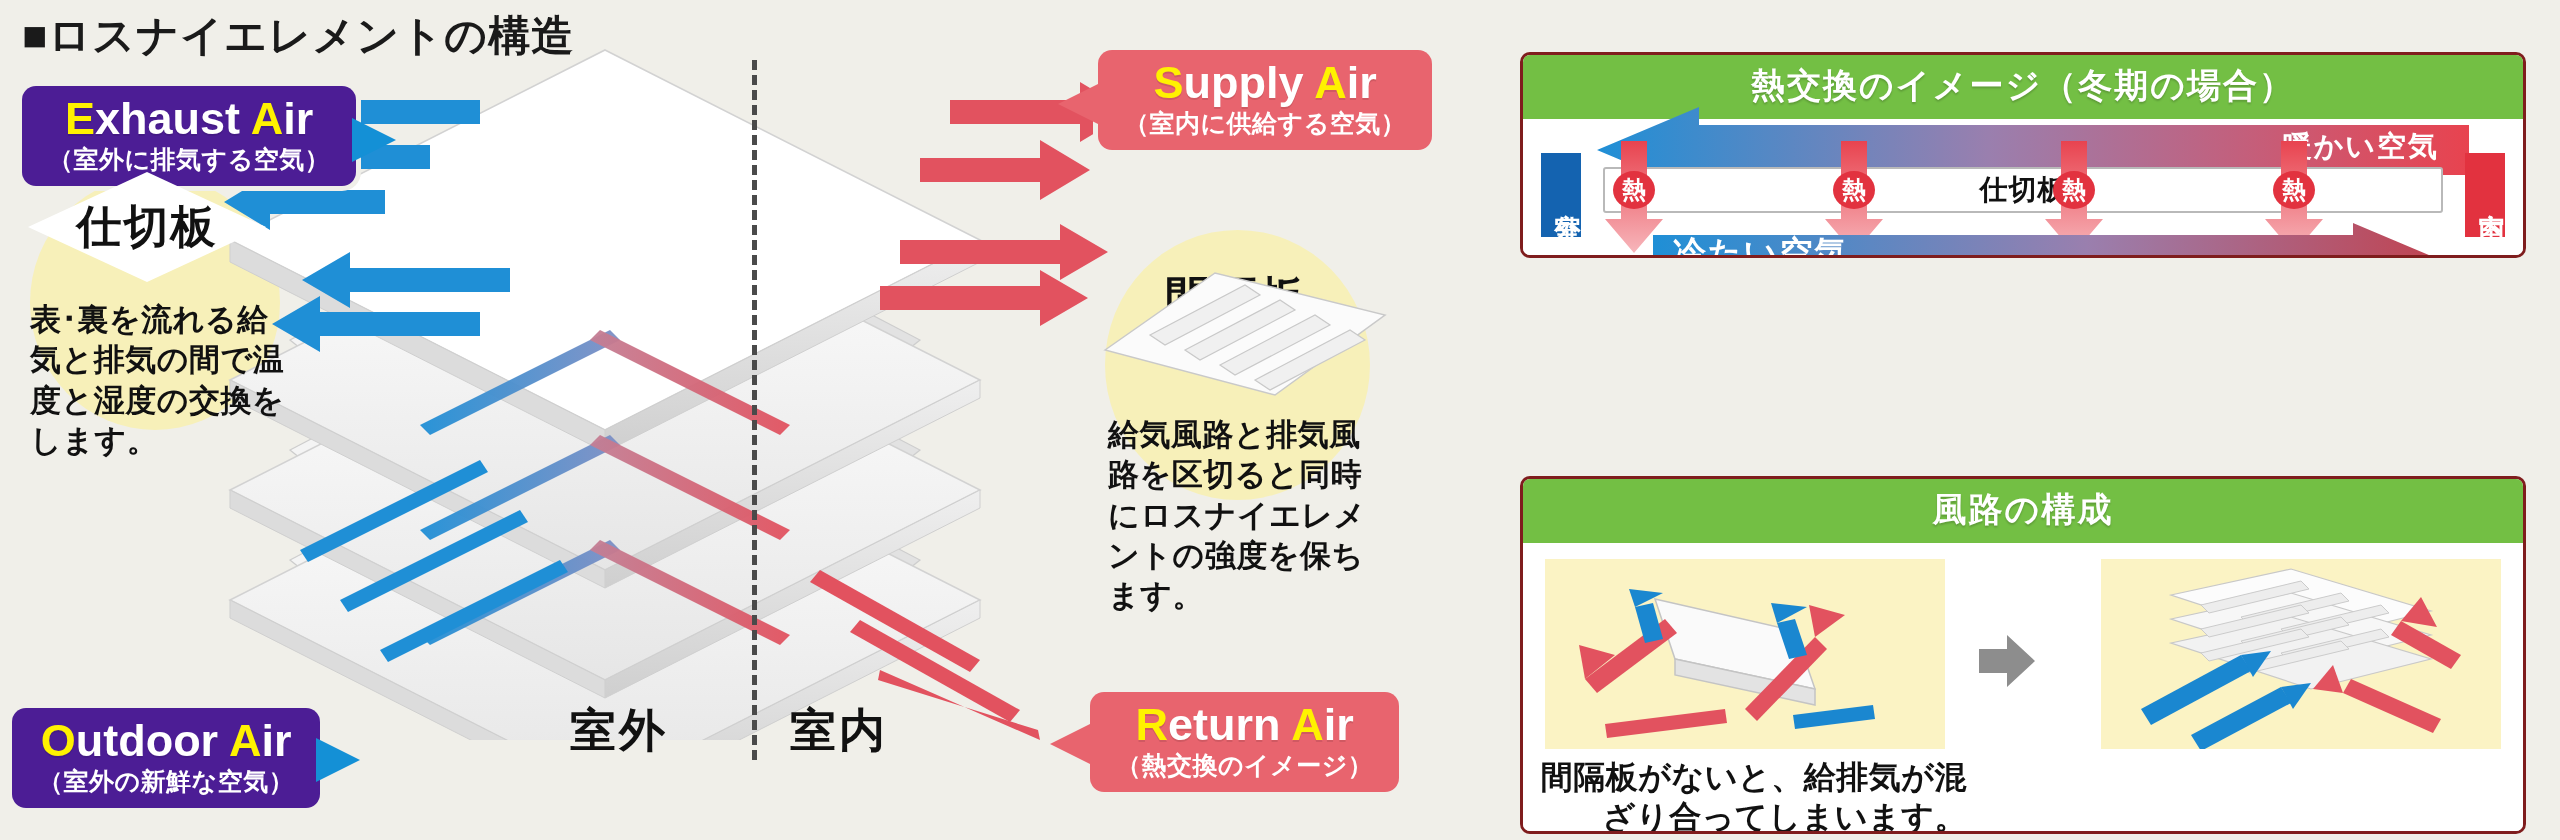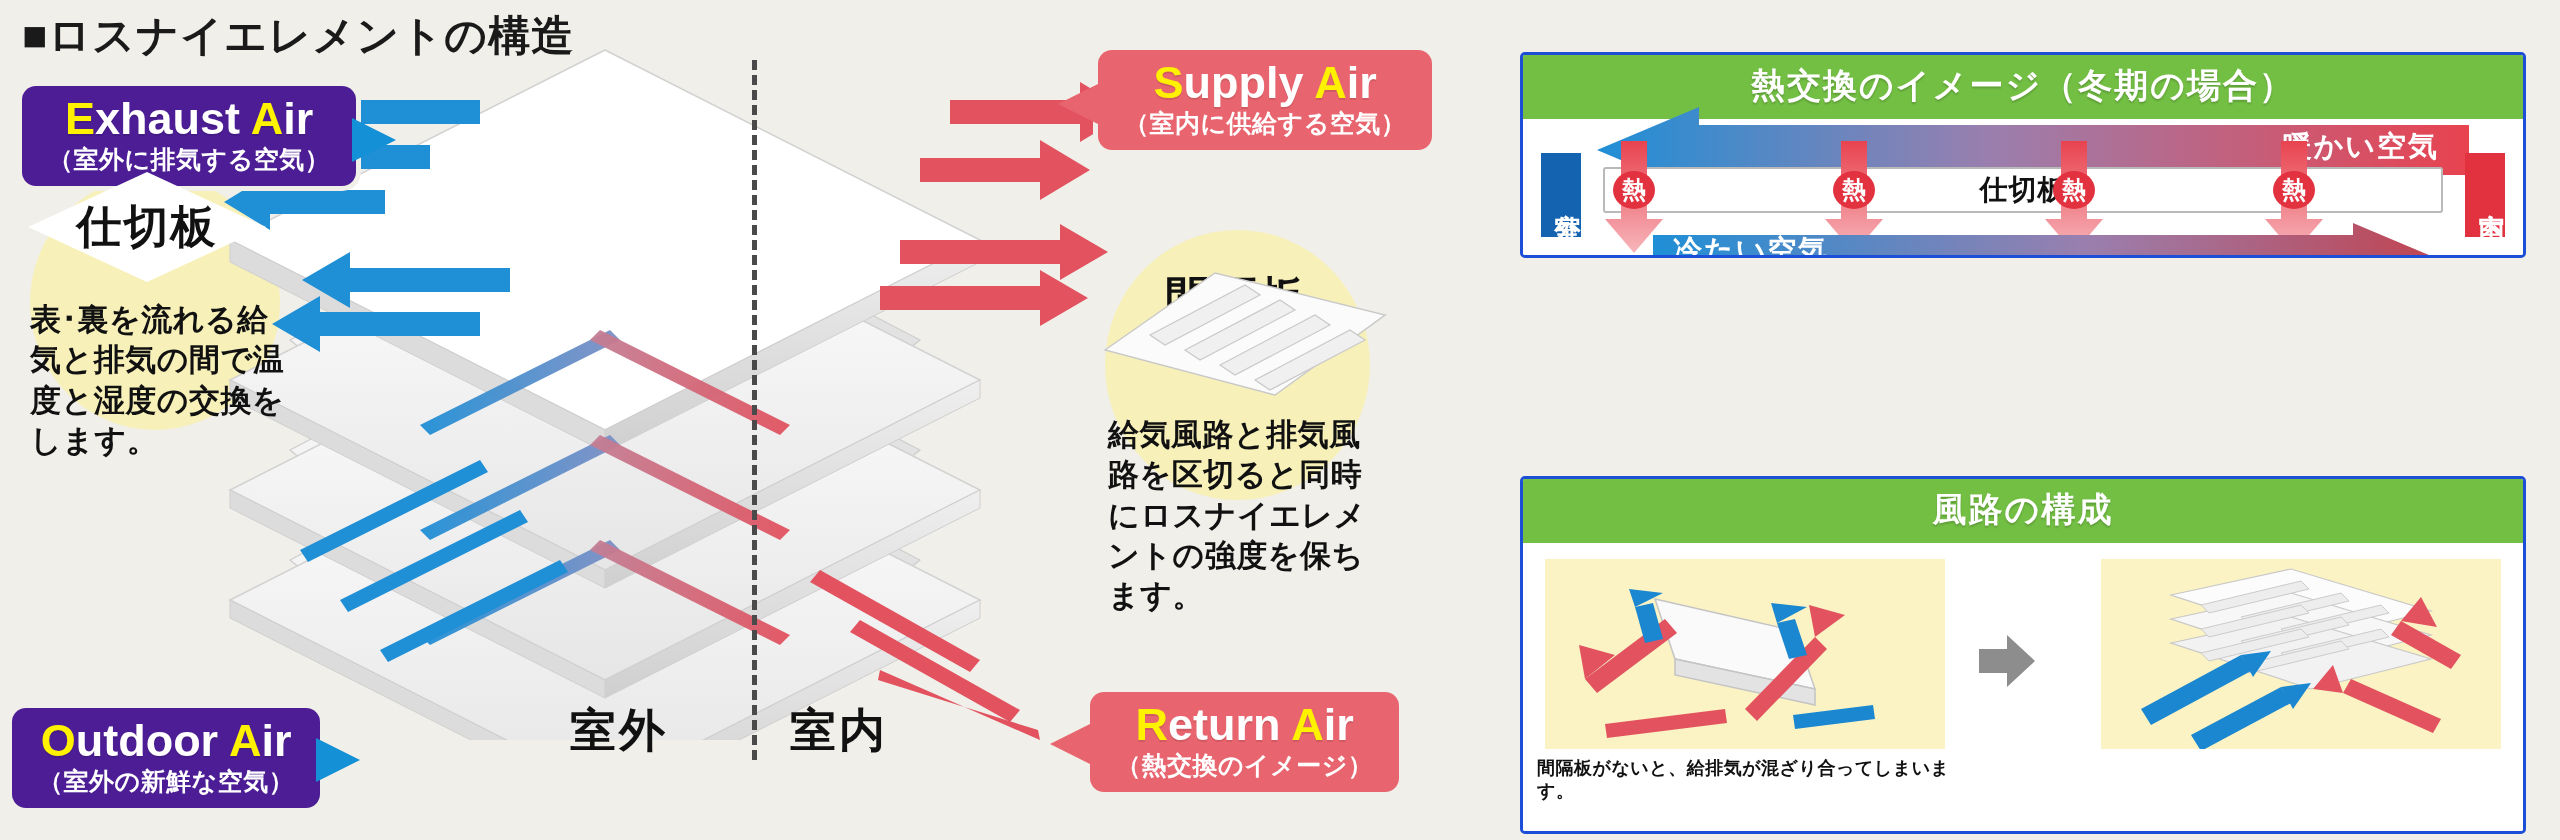--- a/index.html
+++ b/index.html
@@ -120,22 +120,22 @@
     left:752px;top:60px;width:0;height:700px;
     border-left:5px dashed #4a4a4a;
   }
 
   
   #element-svg{left:180px;top:40px;}
 
   
   .panel{
     background:#ffffff;
-    border:3px solid #1d4ed8;
-    border-radius:5px;
+    border:3px solid #7f1d1d;
+    border-radius:10px;
     overflow:hidden;
   }
   .panel-head{
     background:#73bf44;
     color:#ffffff;
     font-size:34px;font-weight:bold;
     text-align:center;
     padding:8px 0 10px 0;
     letter-spacing:2px;
     text-shadow:0 2px 2px rgba(0,0,0,.18);
@@ -172,22 +172,22 @@
   
   #duct-body{position:relative;width:100%;height:290px;background:#fff;}
   .duct-card{
     position:absolute;top:16px;width:400px;height:190px;
     background:#fbf3c4;
   }
   #duct-card-left{left:22px;}
   #duct-card-right{right:22px;}
   .duct-cap{
     position:absolute;width:430px;
-    font-size:18px;font-weight:bold;color:#111;
-    line-height:1.25;letter-spacing:0.5px;
+    font-size:32px;font-weight:bold;color:#111;
+    line-height:1.25;letter-spacing:0.5px;text-align:right;
   }
   #duct-cap-left{left:14px;top:214px;}
   #duct-cap-right{right:8px;top:214px;}
 </style>
 </head>
 <body>
 
 <div class="stage">
 
   <div class="abs" id="title">■ロスナイエレメントの構造</div>
@@ -435,21 +435,21 @@
       <svg style="position:absolute;left:130px;top:104px;" width="830" height="76" viewBox="0 0 830 76">
         <defs>
           <linearGradient id="coldG" x1="0" y1="0" x2="1" y2="0">
             <stop offset="0" stop-color="#1f8fd6"></stop>
             <stop offset="0.55" stop-color="#9a7fae"></stop>
             <stop offset="1" stop-color="#c14350"></stop>
           </linearGradient>
         </defs>
         <path d="M0,12 L700,12 L700,0 L790,38 L700,76 L700,62 L0,62 Z" fill="url(#coldG)"></path>
       </svg>
-      <div style="position:absolute;left:150px;top:112px;color:#fff;font-size:29px;font-weight:bold;letter-spacing:2px;">冷たい空気</div>
+      <div style="position:absolute;left:150px;top:112px;color:#fff;font-size:33px;font-weight:bold;letter-spacing:2px;">冷たい空気</div>
     </div>
   </div>
 
   <div class="abs panel" id="panel-duct">
     <div class="panel-head">風路の構成</div>
     <div id="duct-body">
 
       <div class="duct-card" id="duct-card-left">
         <svg width="400" height="190" viewBox="0 0 400 190">
           <g fill="#ffffff" stroke="#c4c4c4" stroke-width="1.5">

